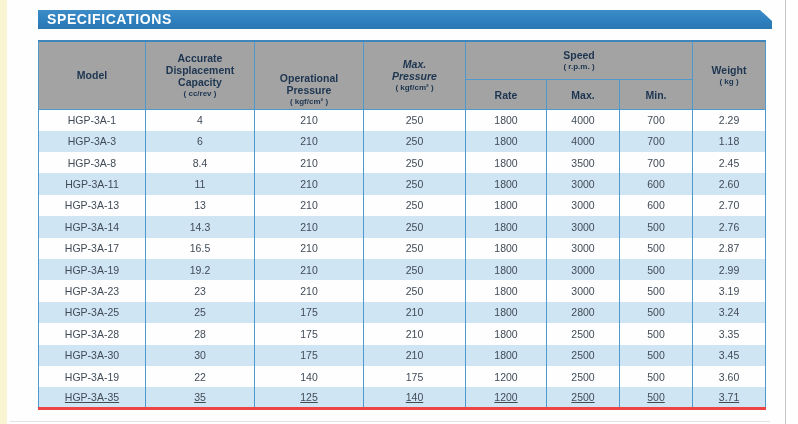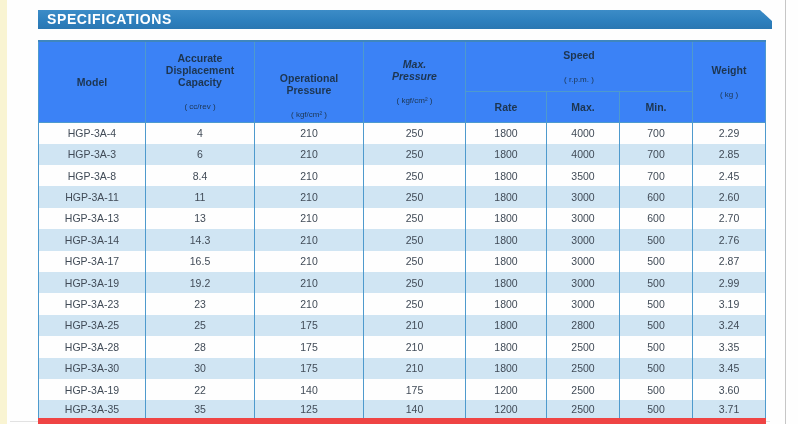--- a/index.html
+++ b/index.html
@@ -51,21 +51,21 @@
     padding-bottom: 1px;
   }
   table.spec-table {
     position: absolute;
     left: 38px; top: 40px;
     width: 727px;
     border-collapse: collapse;
     table-layout: fixed;
   }
   table.spec-table thead th {
-    background: #3b82f6;
+    background: #a3a3a3;
     border: 1.5px solid #4e9acd;
     border-top: 2px solid #3f86bd;
     color: #1d3550;
     font-size: 10.5px;
     font-weight: bold;
     text-align: center;
     vertical-align: middle;
     padding: 2px 1px;
   }
   table.spec-table thead tr.tier2 th {
@@ -76,36 +76,36 @@
   .h-label {
     display: inline-block;
     line-height: 1.15;
   }
   .h-label.w-cap  { max-width: 92px; }
   .h-label.w-op   { max-width: 78px; margin-top: 28px; }
   .h-label.w-maxp { max-width: 58px; font-style: italic; }
   .h-unit {
     display: block;
     font-size: 8px;
-    font-weight: normal;
+    font-weight: bold;
     line-height: 1.2;
-    margin-top: 14px;
+    margin-top: 1px;
   }
   table.spec-table tbody td {
     height: 21.4px;
     font-size: 10.5px;
     color: #414b57;
     text-align: center;
     vertical-align: middle;
     border-left: 1.5px solid #4e9acd;
     border-right: 1.5px solid #4e9acd;
     padding: 0;
   }
   table.spec-table tbody tr:nth-child(even) td { background: #d0e5f3; }
-  table.spec-table tbody tr:last-child td { border-bottom: 7px solid #ef4444; }
+  table.spec-table tbody tr:last-child td { border-bottom: 3px solid #ef4444; text-decoration: underline; }
 </style>
 </head>
 <body>
 
 <div class="page">
   <div class="left-strip"></div>
   <div class="right-edge-line"></div>
   <div class="bottom-edge-line"></div>
 
   <div class="banner">
@@ -150,38 +150,38 @@
         </th>
       </tr>
       <tr class="tier2">
         <th>Rate</th>
         <th>Max.</th>
         <th>Min.</th>
       </tr>
     </thead>
     <tbody>
         <tr>
-          <td>HGP-3A-4</td>
+          <td>HGP-3A-1</td>
           <td>4</td>
           <td>210</td>
           <td>250</td>
           <td>1800</td>
           <td>4000</td>
           <td>700</td>
           <td>2.29</td>
         </tr>
         <tr>
           <td>HGP-3A-3</td>
           <td>6</td>
           <td>210</td>
           <td>250</td>
           <td>1800</td>
           <td>4000</td>
           <td>700</td>
-          <td>2.85</td>
+          <td>1.18</td>
         </tr>
         <tr>
           <td>HGP-3A-8</td>
           <td>8.4</td>
           <td>210</td>
           <td>250</td>
           <td>1800</td>
           <td>3500</td>
           <td>700</td>
           <td>2.45</td>

